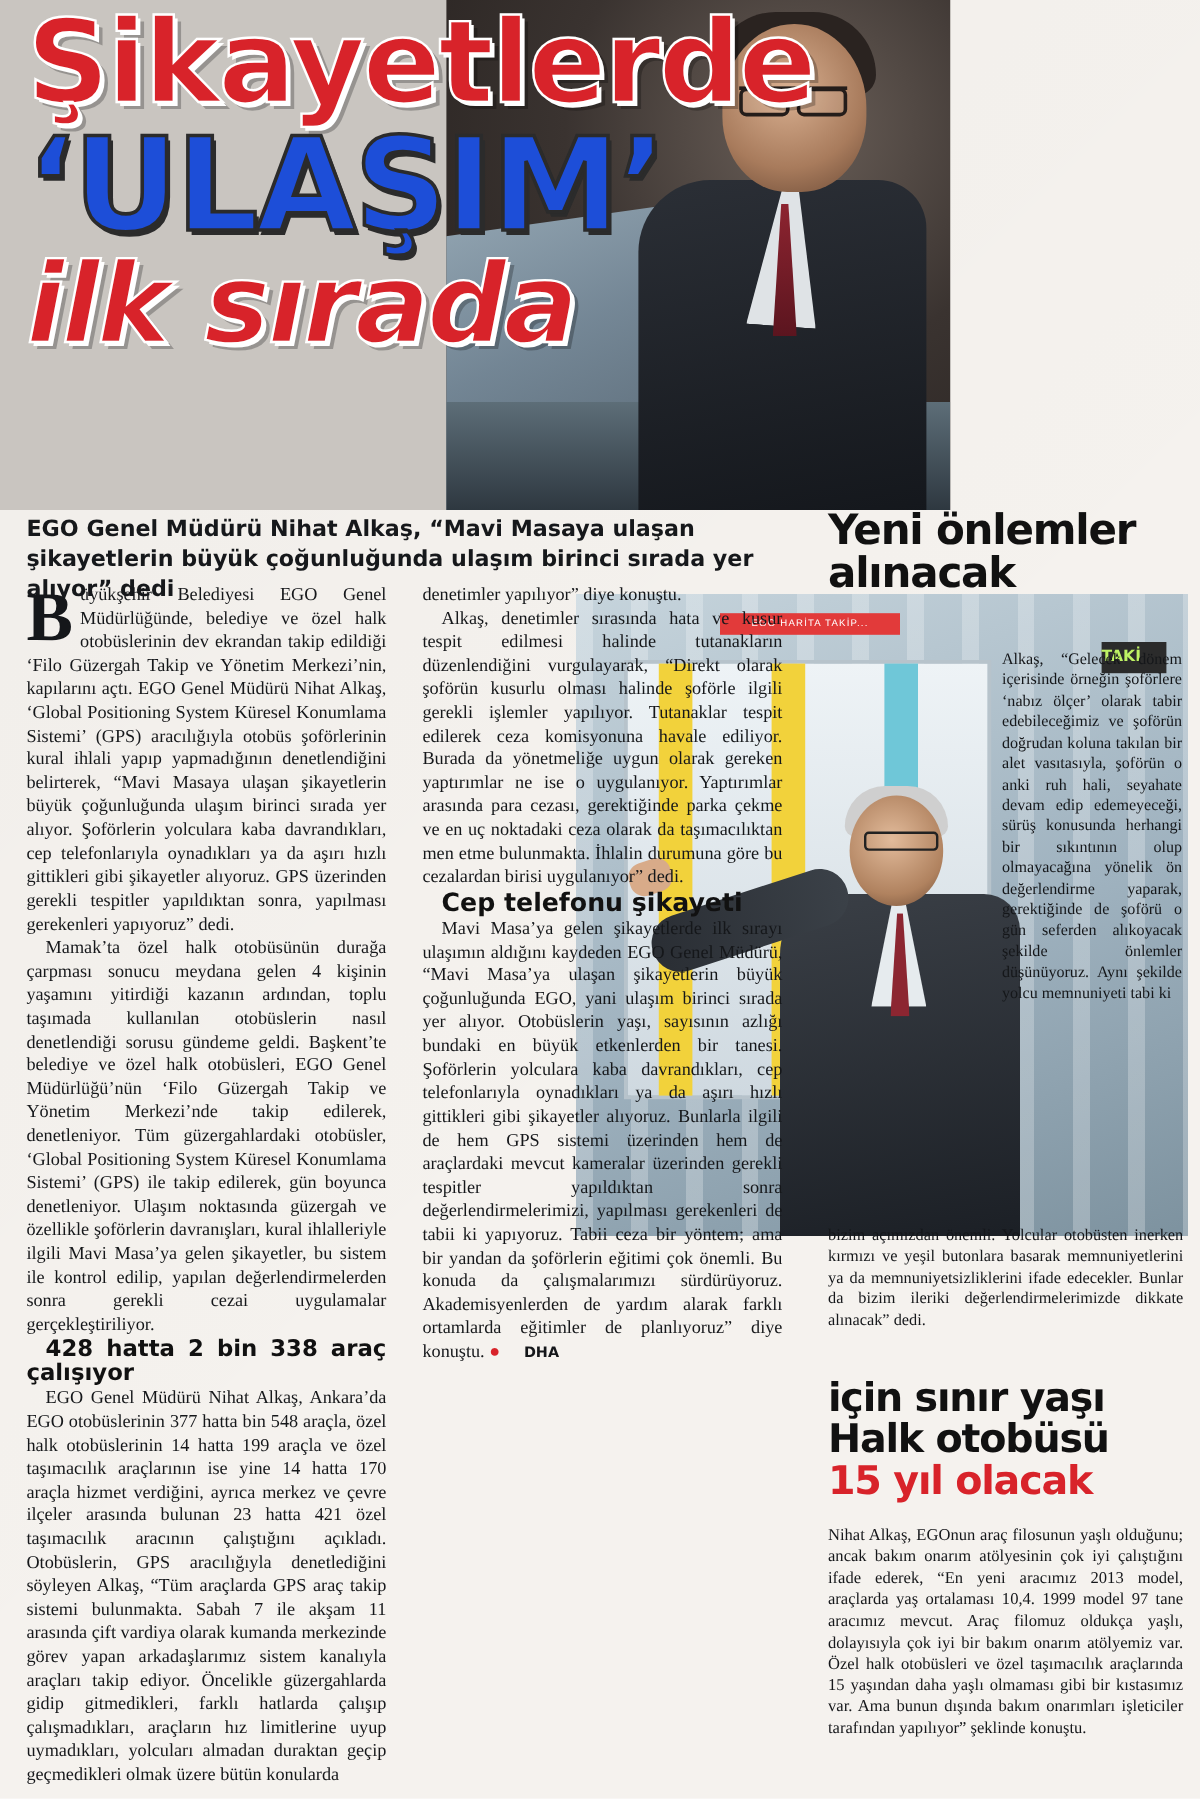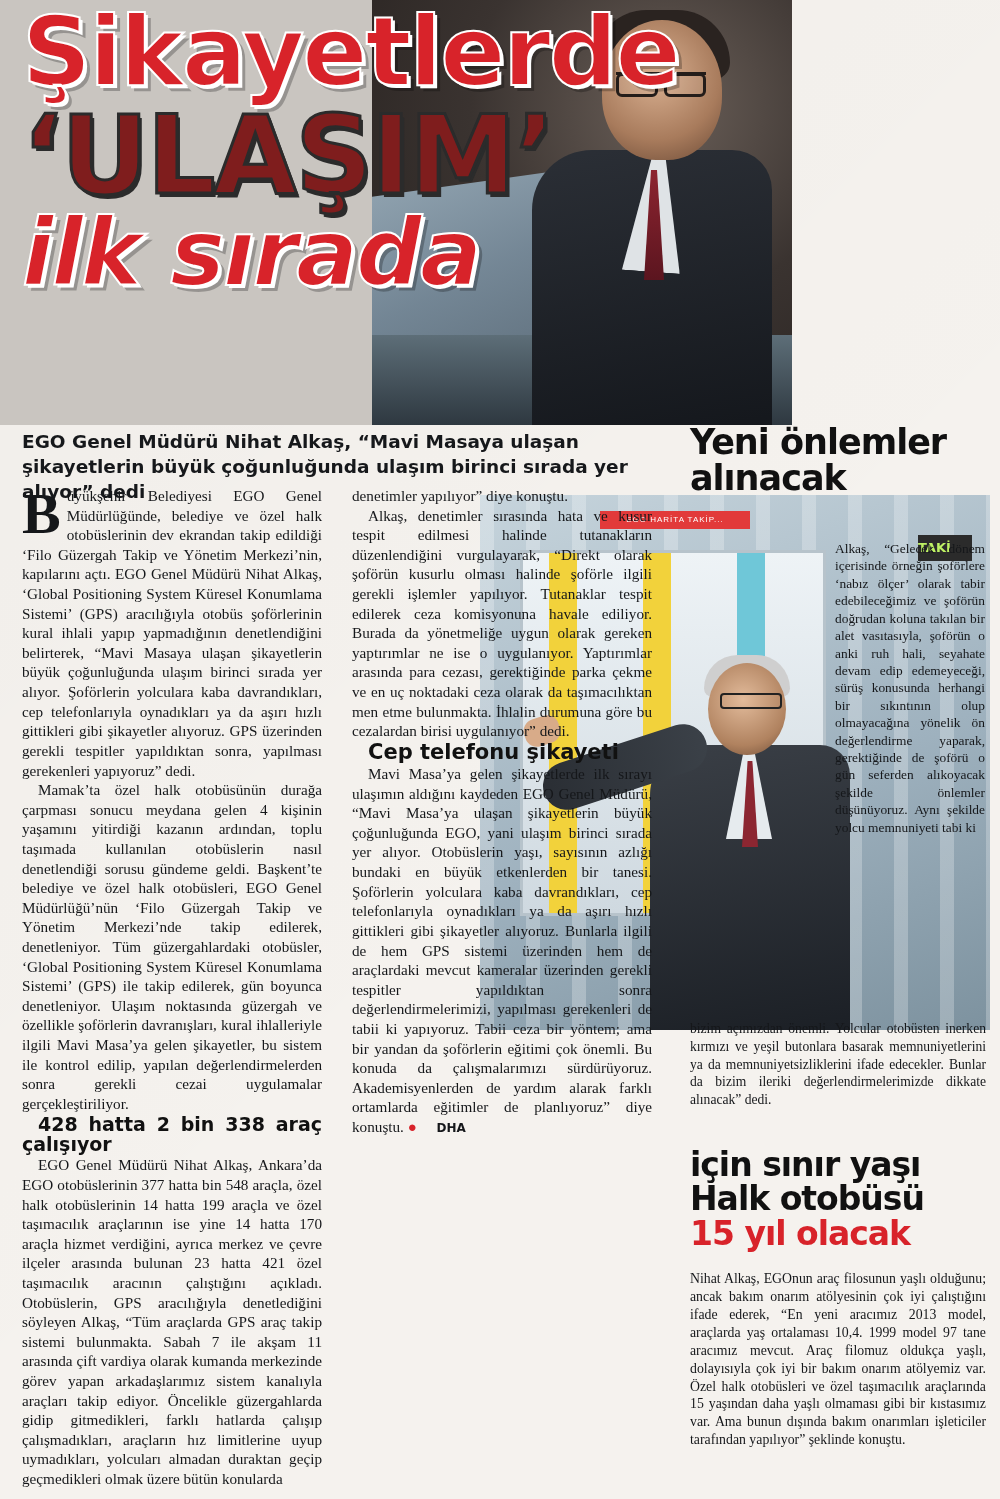--- a/index.html
+++ b/index.html
@@ -79,21 +79,21 @@
     font-weight:bold;
     line-height:.92;
     letter-spacing:-2px;
   }
   .h-line1{
     font-size:96px;color:#d8232a;
     text-shadow:3px 3px 0 #ffffff, 6px 6px 0 rgba(0,0,0,.25);
     -webkit-text-stroke:2px #ffffff;
   }
   .h-line2{
-    font-size:108px;color:#7f1d1d;
+    font-size:108px;color:#1d4ed8;
     margin-top:10px;
     text-shadow:3px 4px 0 #2b2b2b;
     -webkit-text-stroke:3px #2b2b2b;
   }
   .h-line3{
     font-size:92px;color:#d8232a;
     margin-top:6px;
     text-shadow:3px 3px 0 #ffffff, 6px 6px 0 rgba(0,0,0,.25);
     font-style:italic;
     -webkit-text-stroke:2px #ffffff;

